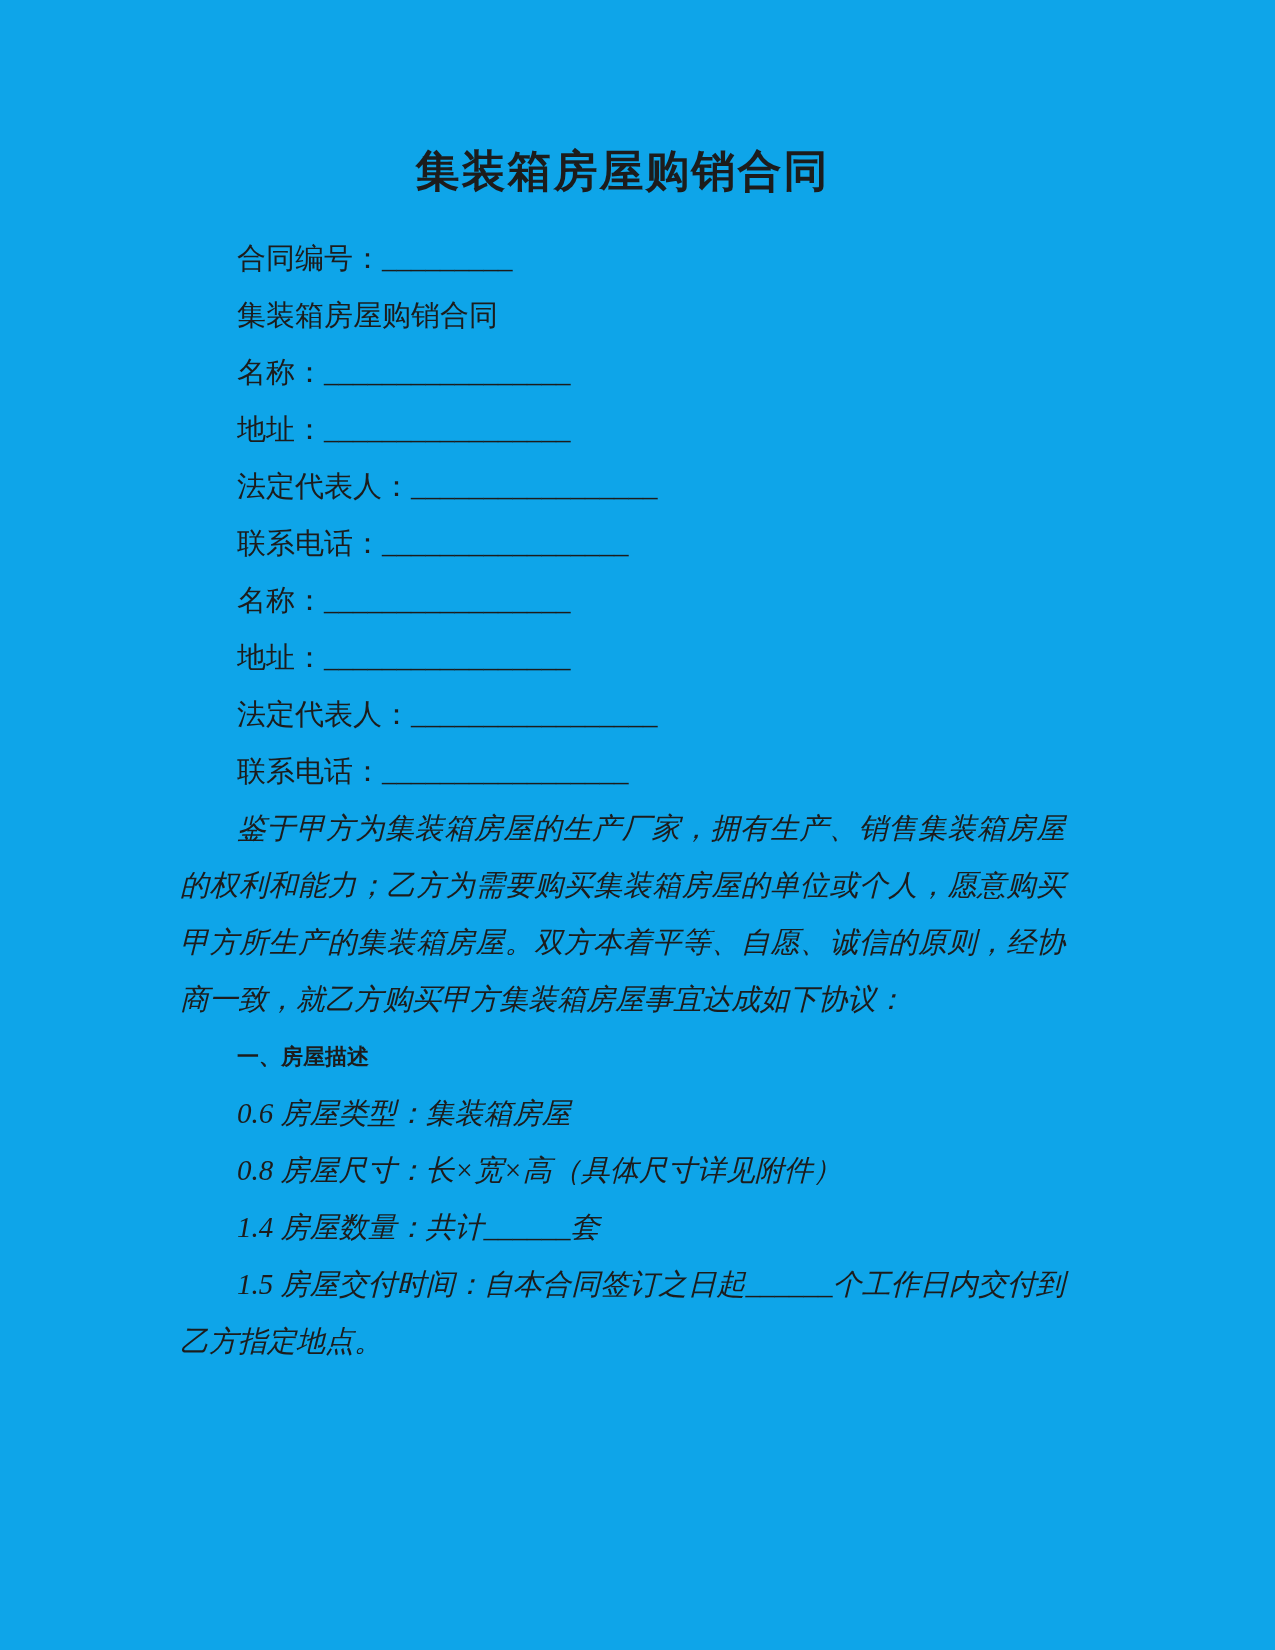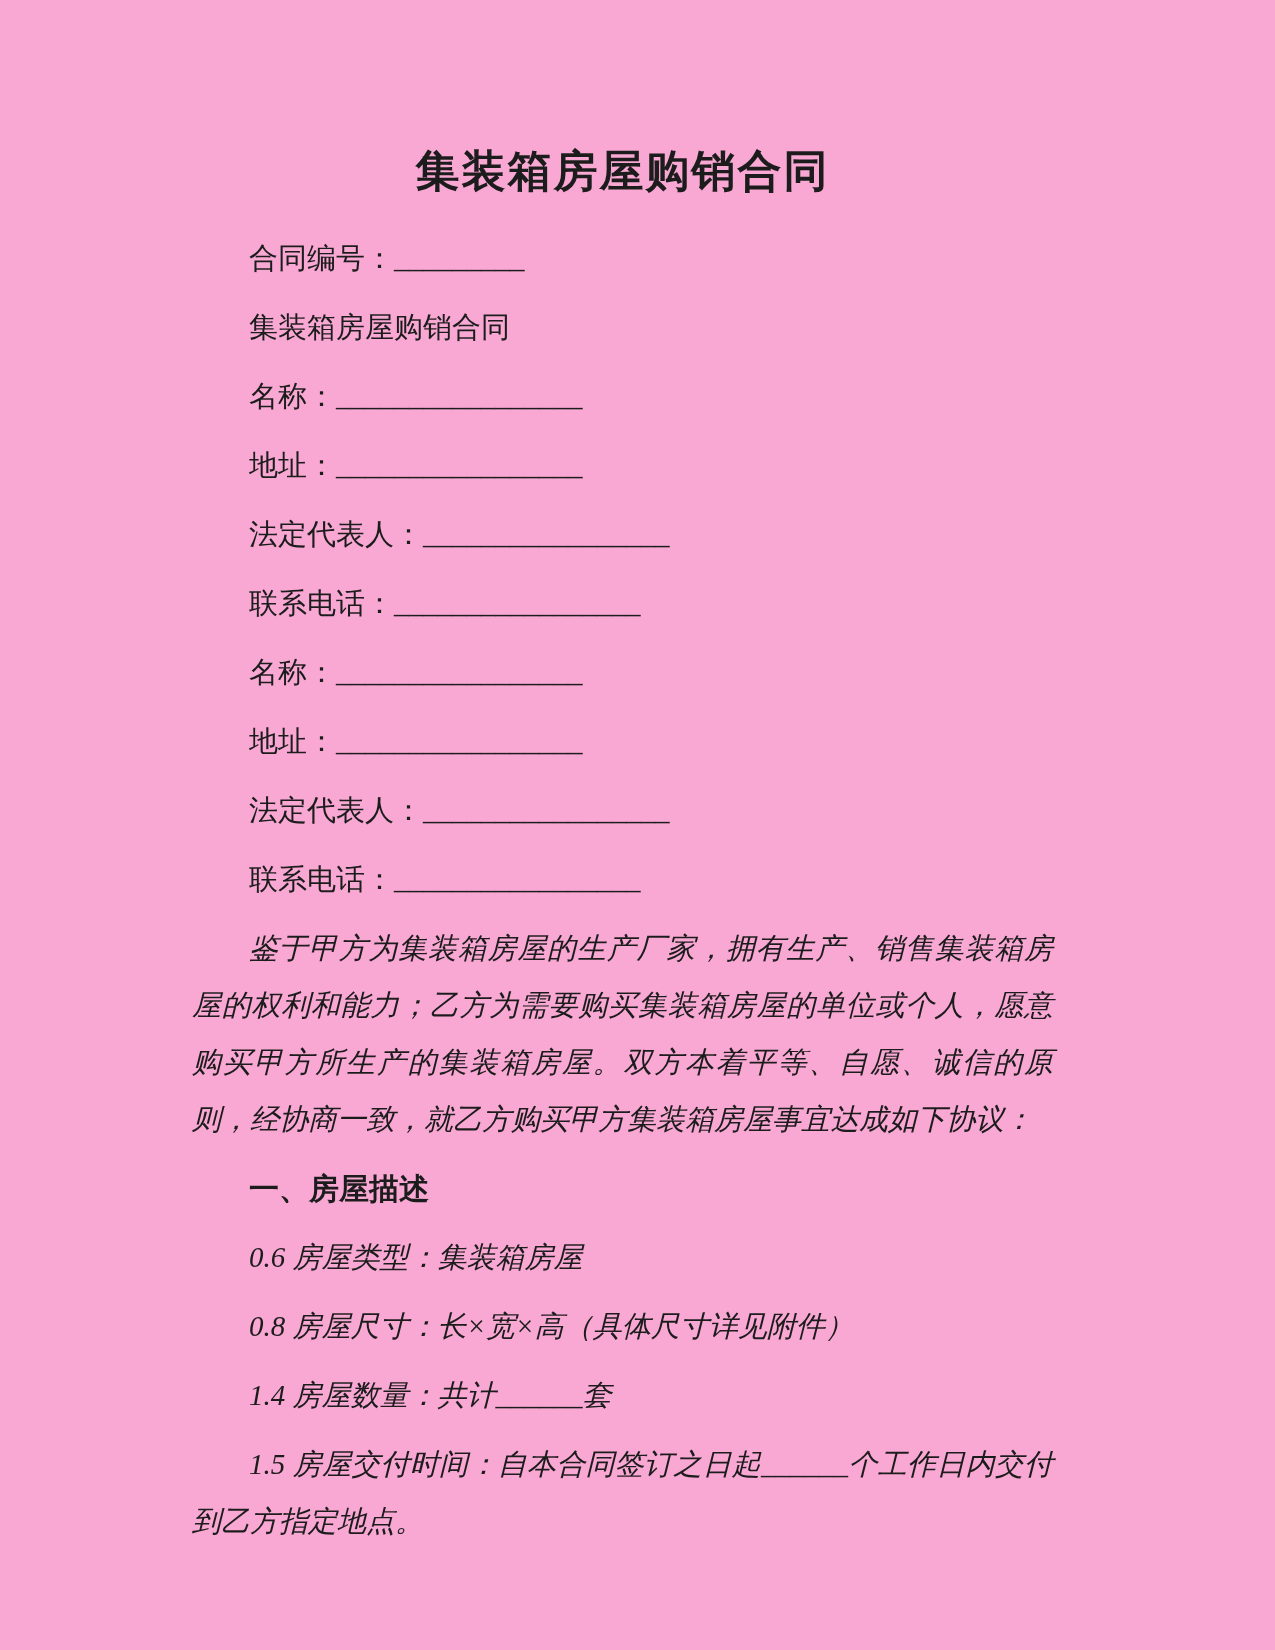--- a/index.html
+++ b/index.html
@@ -5,52 +5,52 @@
   html, body {
     margin: 0;
     padding: 0;
     background: #ffffff;
   }
   .page {
     position: relative;
     width: 1275px;
     height: 1650px;
     margin: 0 auto;
-    background: #f9a8d4;
+    background: #0ea5e9;
     color: #1c1c1c;
     font-family: "Liberation Serif", "DejaVu Serif", serif;
     box-sizing: border-box;
     padding: 142px 210px 0 180px;
     overflow: hidden;
   }
   .doc-title {
     text-align: center;
     font-size: 44px;
     font-weight: bold;
     line-height: 60px;
     letter-spacing: 2px;
   }
   .doc-body {
     margin-top: 28px;
     font-size: 29px;
     line-height: 57px;
   }
   .doc-body p {
-    margin: 12px;
+    margin: 0;
     text-indent: 57px;
     white-space: normal;
   }
   .preamble {
     text-align: justify;
     font-style: italic;
   }
   .section-heading {
     font-family: "Liberation Sans", "DejaVu Sans", sans-serif;
     font-weight: bold;
-    font-size: 30px;
+    font-size: 22px;
   }
 </style>
 </head>
 <body>
 
 <div class="page">
 
   <div class="doc-title">集装箱房屋购销合同</div>
 
   <div class="doc-body">

